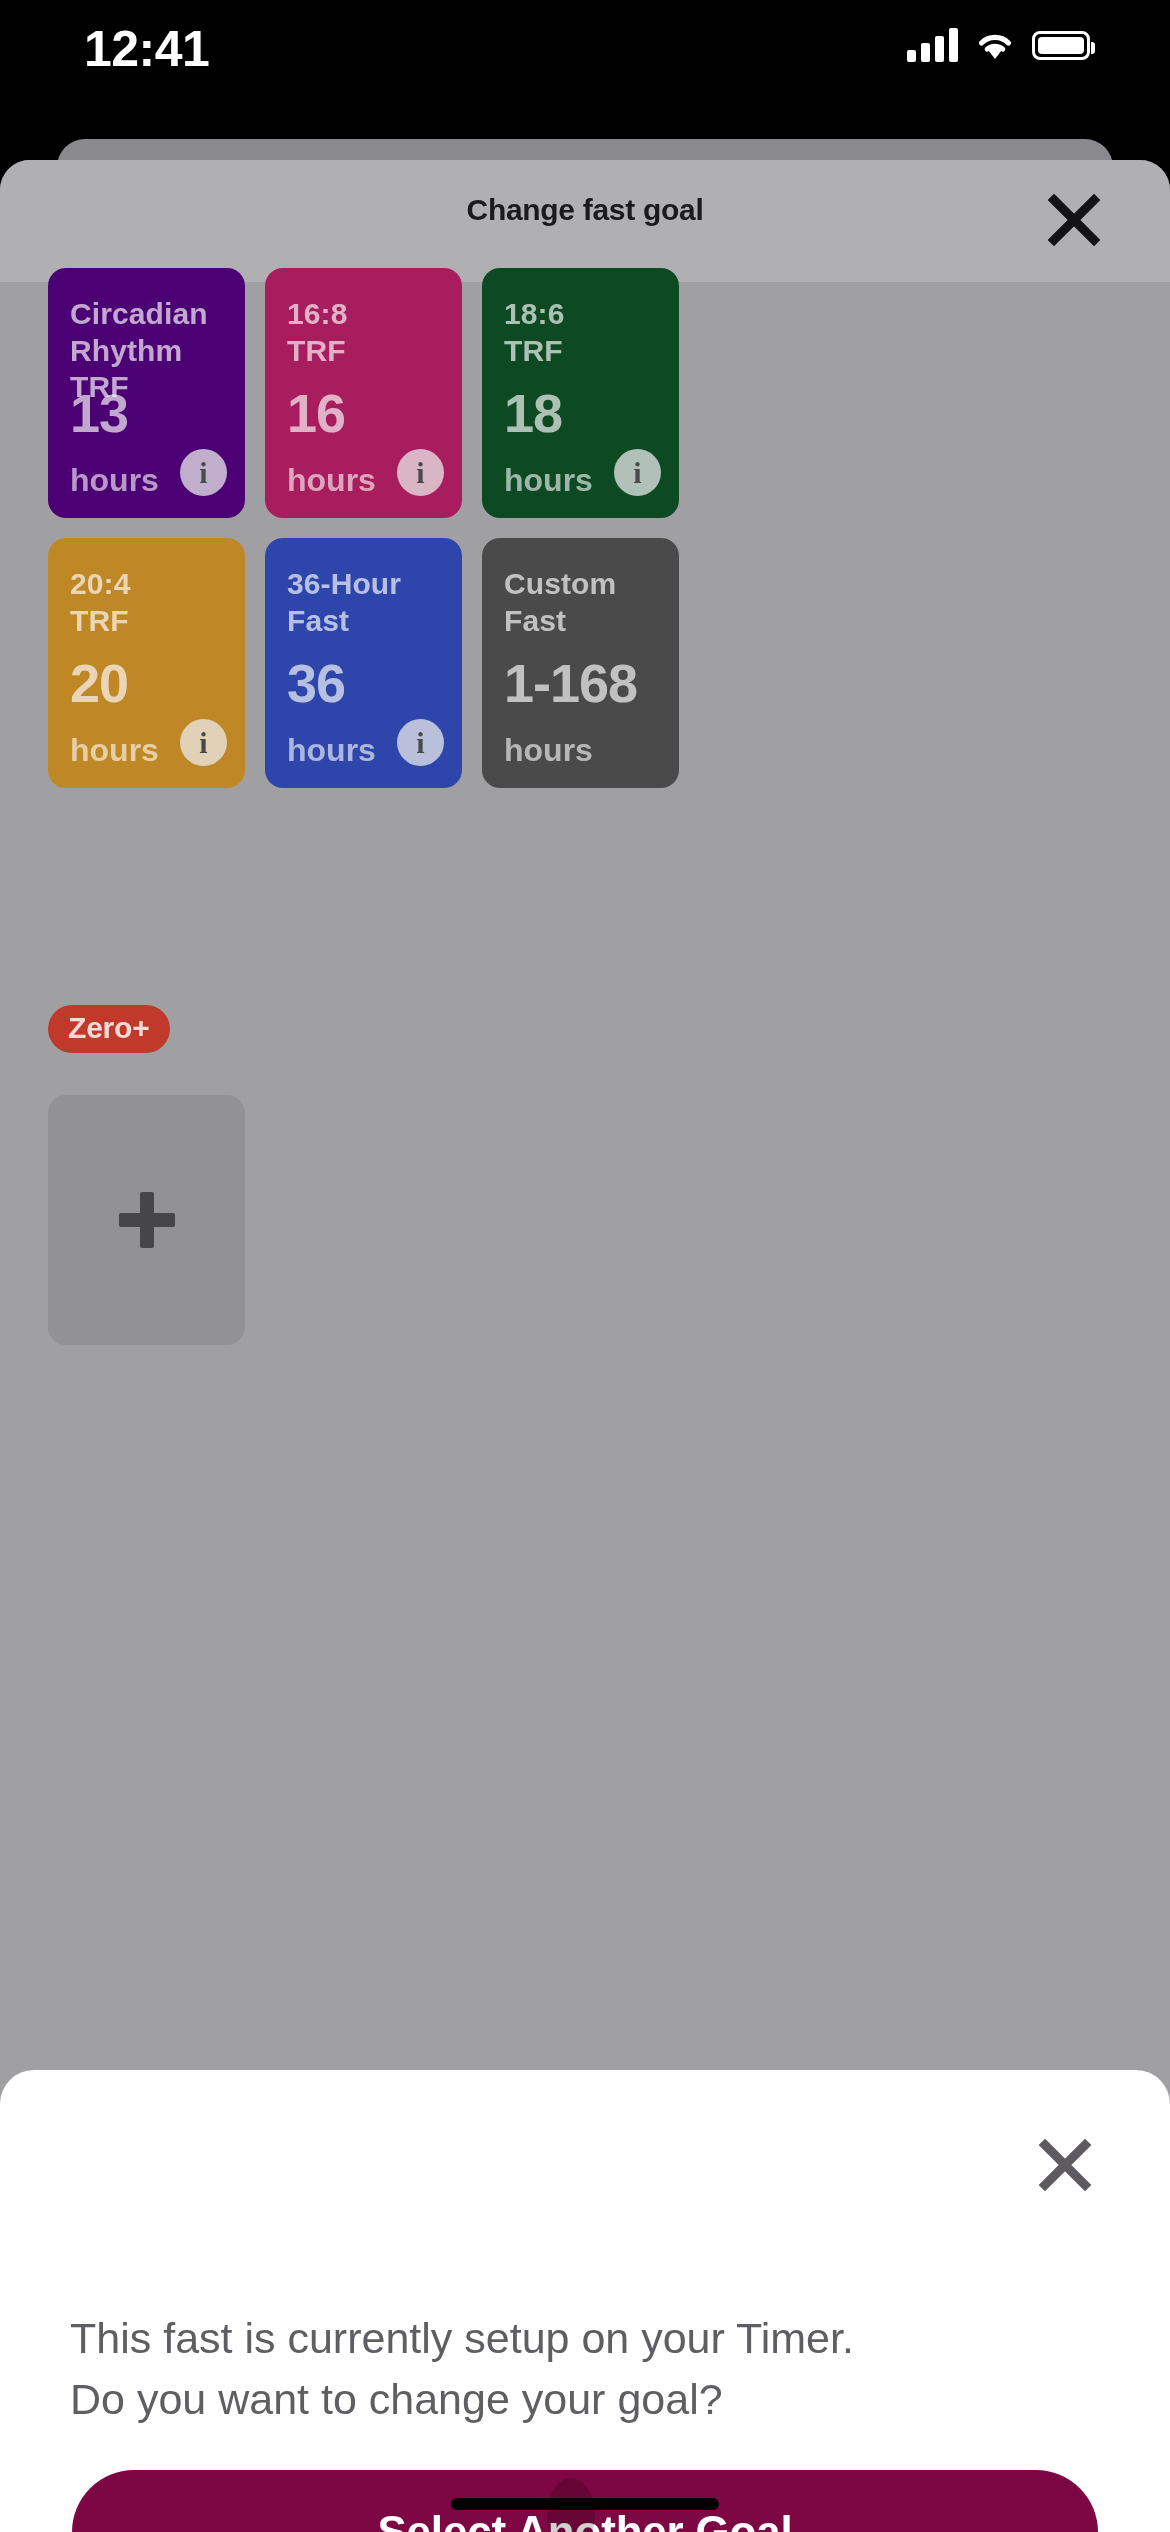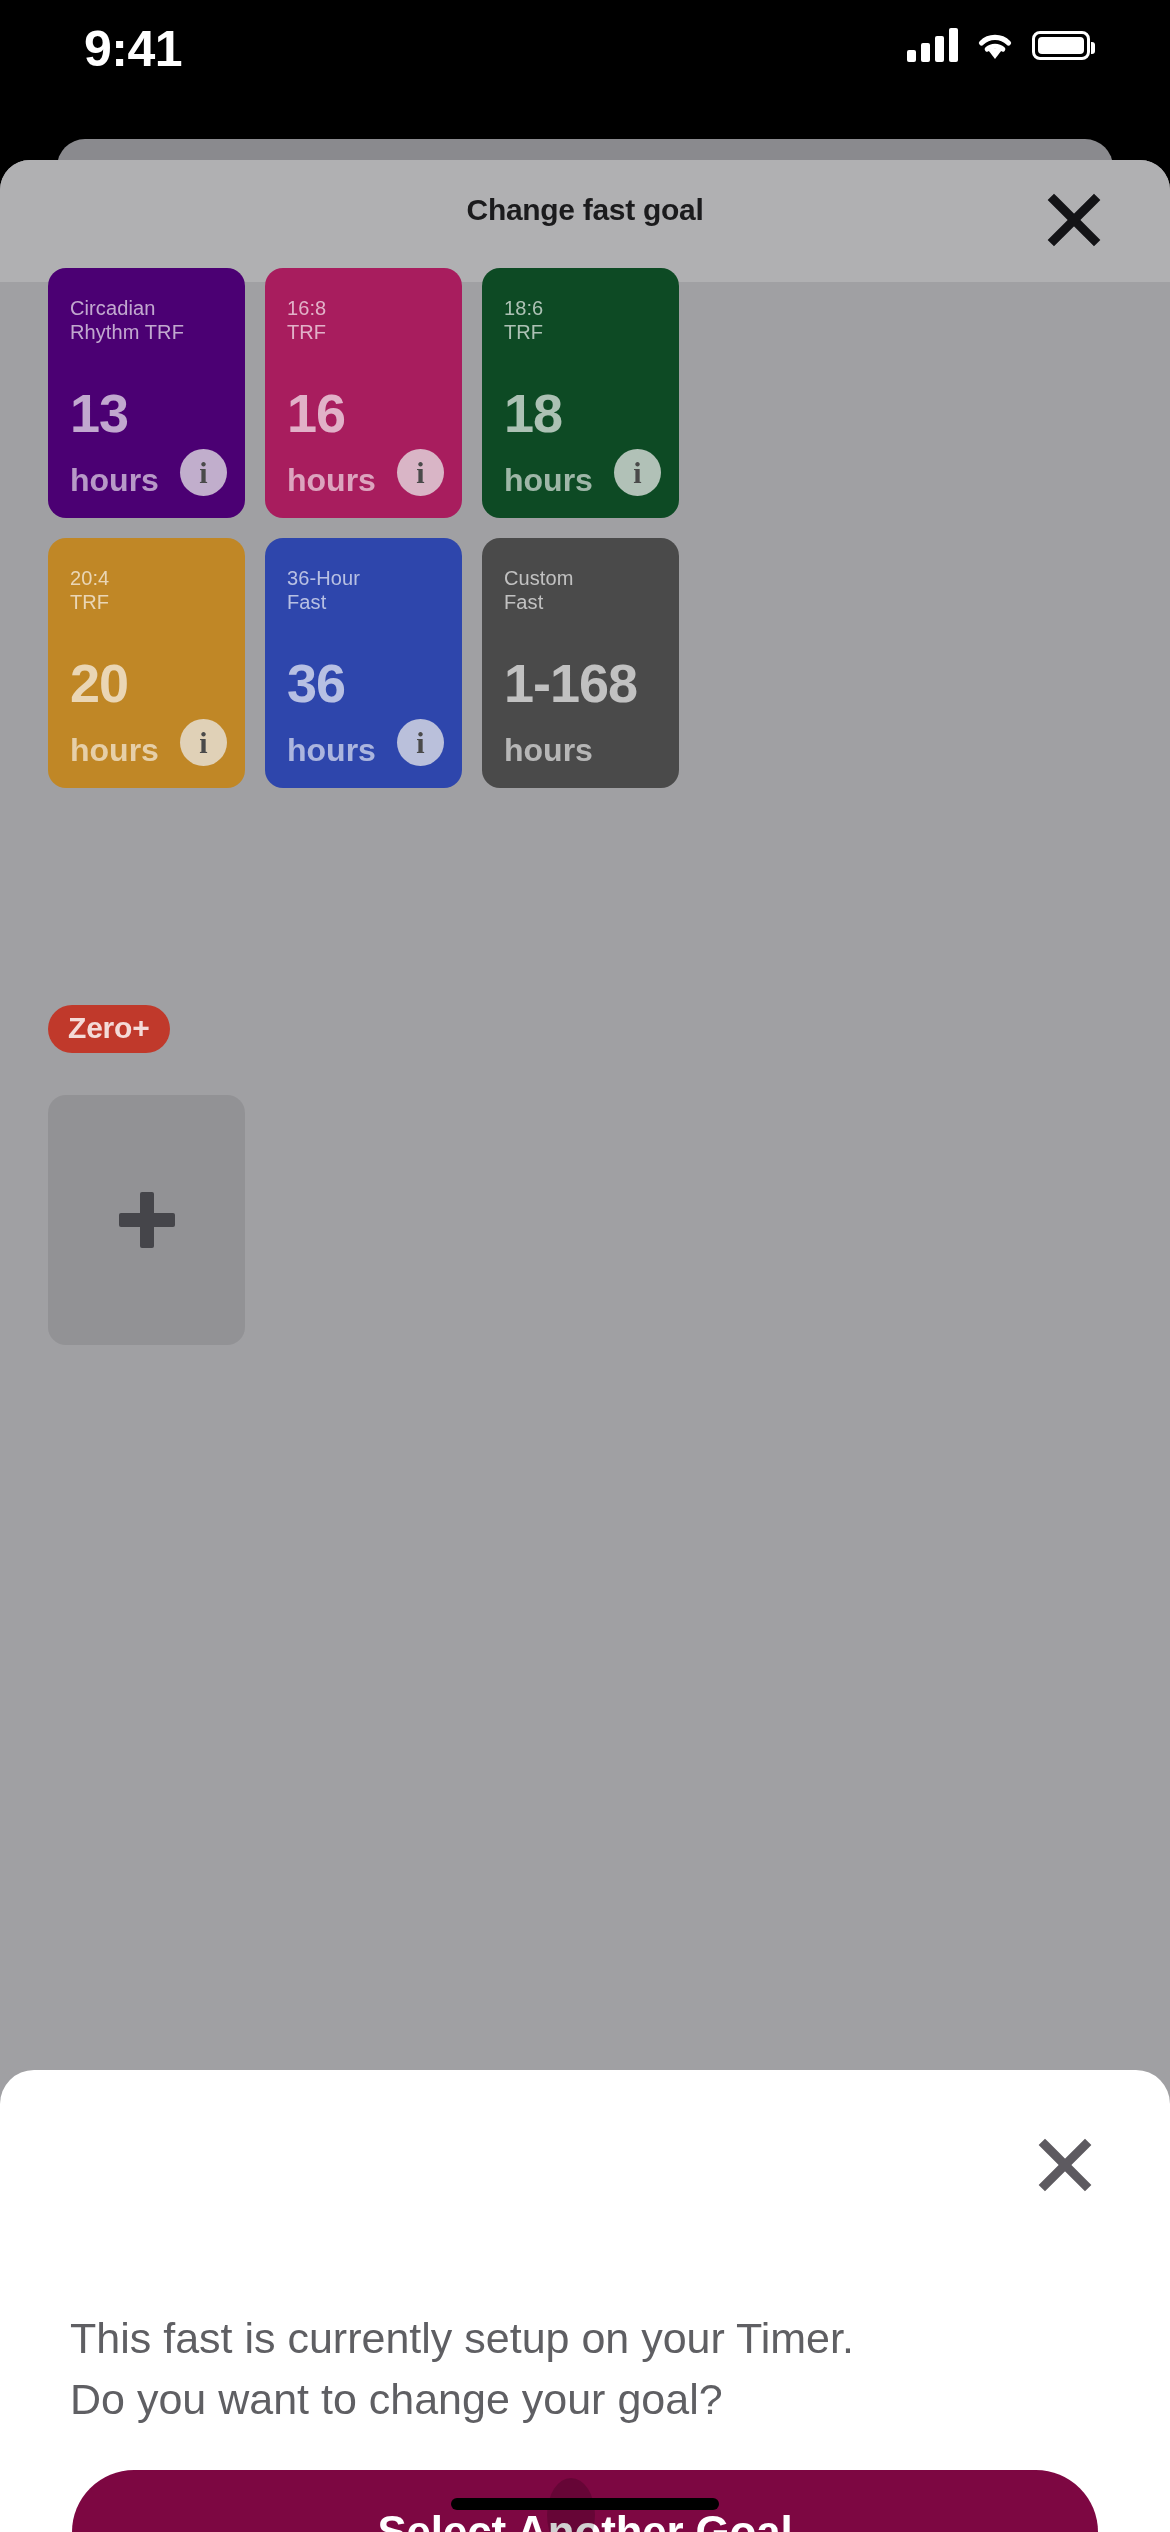--- a/index.html
+++ b/index.html
@@ -100,24 +100,24 @@
     row-gap: 20px;
   }
   .goal-card {
     width: 197px; height: 250px;
     border-radius: 18px;
     position: relative;
     padding: 28px 22px 20px 22px;
     overflow: hidden;
   }
   .goal-name {
-    font-size: 20px;
+    font-size: 30px;
     line-height: 1.22;
     color: rgba(255,255,255,0.66);
-    font-weight: 400;
+    font-weight: 700;
     letter-spacing: 0.1px;
   }
   .goal-bottom {
     position: absolute; left: 22px; right: 18px; bottom: 20px;
   }
   .goal-hours-num {
     font-size: 54px; font-weight: 700;
     color: rgba(255,255,255,0.66);
     line-height: 1.0;
     letter-spacing: -1px;
@@ -220,21 +220,21 @@
     background: #000; border-radius: 8px;
     z-index: 70;
   }
 </style>
 </head>
 <body>
 
 <div id="screen">
 
   <div class="status-bar">
-    <div class="status-time">9:41</div>
+    <div class="status-time">12:41</div>
     <div class="status-right">
       <div class="bars">
           <i></i>
           <i></i>
           <i></i>
           <i></i>
         </div>
       <div class="wifi">
         <svg width="42" height="32" viewBox="0 0 42 32">
           <path d="M21 30 L14.5 21.5 A10.5 10.5 0 0 1 27.5 21.5 Z" fill="#fff"></path>

